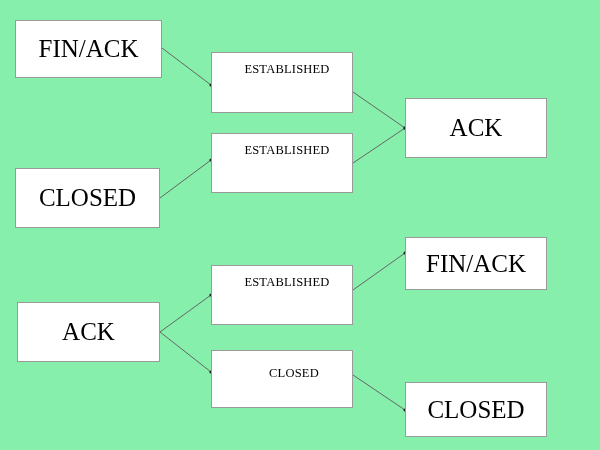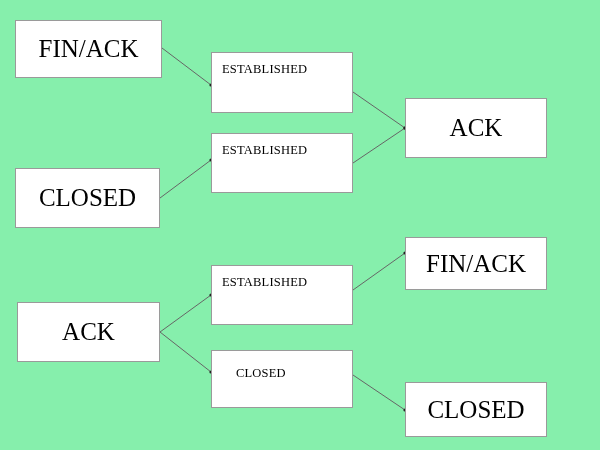--- a/index.html
+++ b/index.html
@@ -35,21 +35,21 @@
   
   .node.big {
     align-items: center;
     justify-content: center;
     font-size: 25px;
     line-height: 1.1;
   }
   
   .node.small {
     align-items: flex-start;
-    justify-content: flex-start;
+    justify-content: center;
     font-size: 12.5px;
     line-height: 1.35;
     letter-spacing: 0.2px;
     padding: 8px 0 0 10px;
   }
   .node.small.indent {
     padding-left: 24px;
     padding-top: 14px;
   }
   .node-label {

